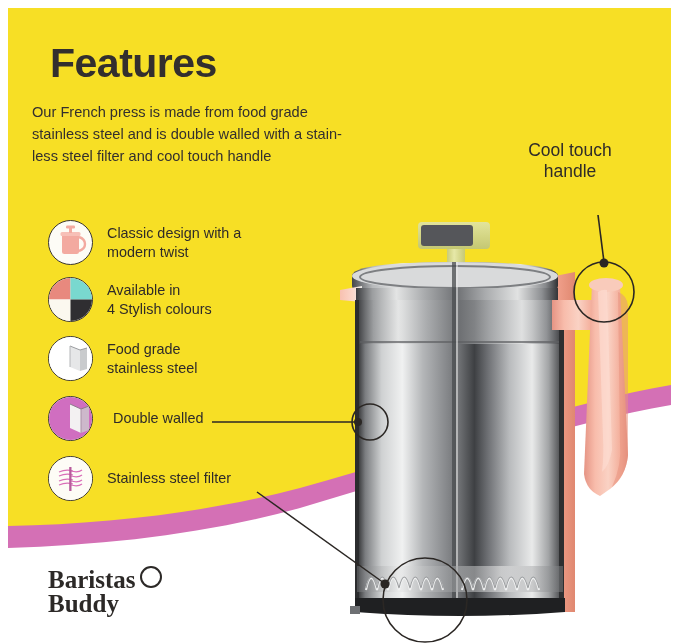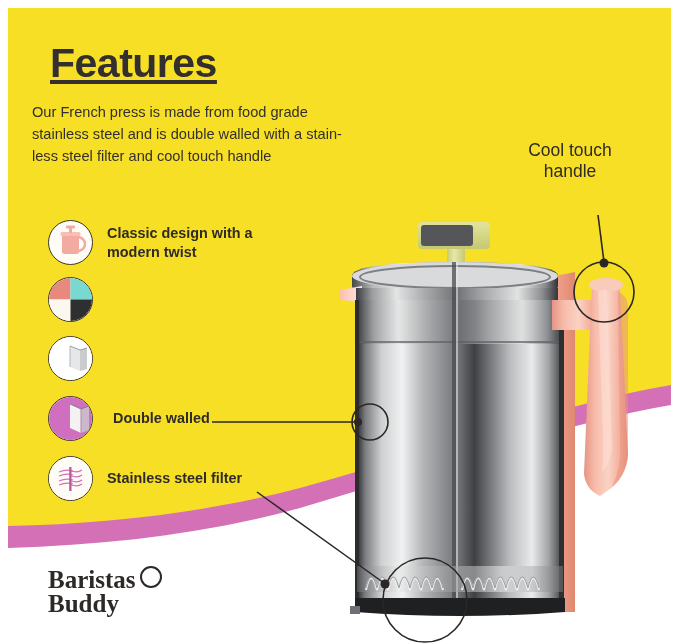--- a/index.html
+++ b/index.html
@@ -29,21 +29,20 @@
   
   .headline {
     position: absolute;
     left: 50px;
     top: 42px;
     font-size: 41px;
     font-weight: bold;
     letter-spacing: -0.5px;
     color: #332f2e;
     line-height: 1.05;
-    text-decoration: underline;
   }
   .subcopy {
     position: absolute;
     left: 32px;
     top: 101px;
     width: 330px;
     font-size: 14.6px;
     font-weight: normal;
     color: #332f2e;
     line-height: 1.52;
@@ -74,21 +73,21 @@
     width: 43px;
     height: 43px;
     border-radius: 50%;
     background: #fdfcf6;
     border: 1.6px solid #3a3633;
     flex: 0 0 auto;
     overflow: hidden;
   }
   .feature-label {
     font-size: 14.4px;
-    font-weight: bold;
+    font-weight: normal;
     color: #2f2b29;
     line-height: 1.28;
     white-space: pre-line;
   }
 
   
   .callout-title {
     position: absolute;
     right: 34px;
     top: 140px;
@@ -305,32 +304,36 @@
 
     <div class="feature-row r1">
       <span class="feature-icon">
         <svg viewBox="0 0 43 43" width="43" height="43">
           <rect x="0" y="0" width="21.5" height="21.5" fill="#e8897e"></rect>
           <rect x="21.5" y="0" width="21.5" height="21.5" fill="#79d8cf"></rect>
           <rect x="0" y="21.5" width="21.5" height="21.5" fill="#fbf8ef"></rect>
           <rect x="21.5" y="21.5" width="21.5" height="21.5" fill="#2f2e31"></rect>
         </svg>
       </span>
+      <span class="feature-label">Available in
+4 Stylish colours</span>
     </div>
 
     <div class="feature-row r2">
       <span class="feature-icon">
         <svg viewBox="0 0 43 43" width="43" height="43">
           <rect x="0" y="0" width="43" height="43" fill="#ffffff"></rect>
           <path d="M21 9 L31 13 L31 34 L21 30 Z" fill="#e6e7e8"></path>
           <path d="M31 13 L38 11 L38 32 L31 34 Z" fill="#c9cbcd"></path>
           <path d="M21 9 L31 13 L38 11" fill="none" stroke="#9a9c9f" stroke-width="1"></path>
           <path d="M21 9 L21 30" stroke="#b4b6b8" stroke-width="1"></path>
         </svg>
       </span>
+      <span class="feature-label">Food grade
+stainless steel</span>
     </div>
 
     <div class="feature-row r3">
       <span class="feature-icon">
         <svg viewBox="0 0 43 43" width="43" height="43">
           <rect x="0" y="0" width="43" height="43" fill="#d06ec0"></rect>
           <path d="M21 7 L32 12 L32 36 L21 31 Z" fill="#f3f1f2"></path>
           <path d="M32 12 L40 9 L40 33 L32 36 Z" fill="#cdb8cb"></path>
           <path d="M21 7 L32 12 L40 9" fill="none" stroke="#8e7a8c" stroke-width="1"></path>
           <path d="M32 12 L32 36" stroke="#a98fa6" stroke-width="1"></path>

